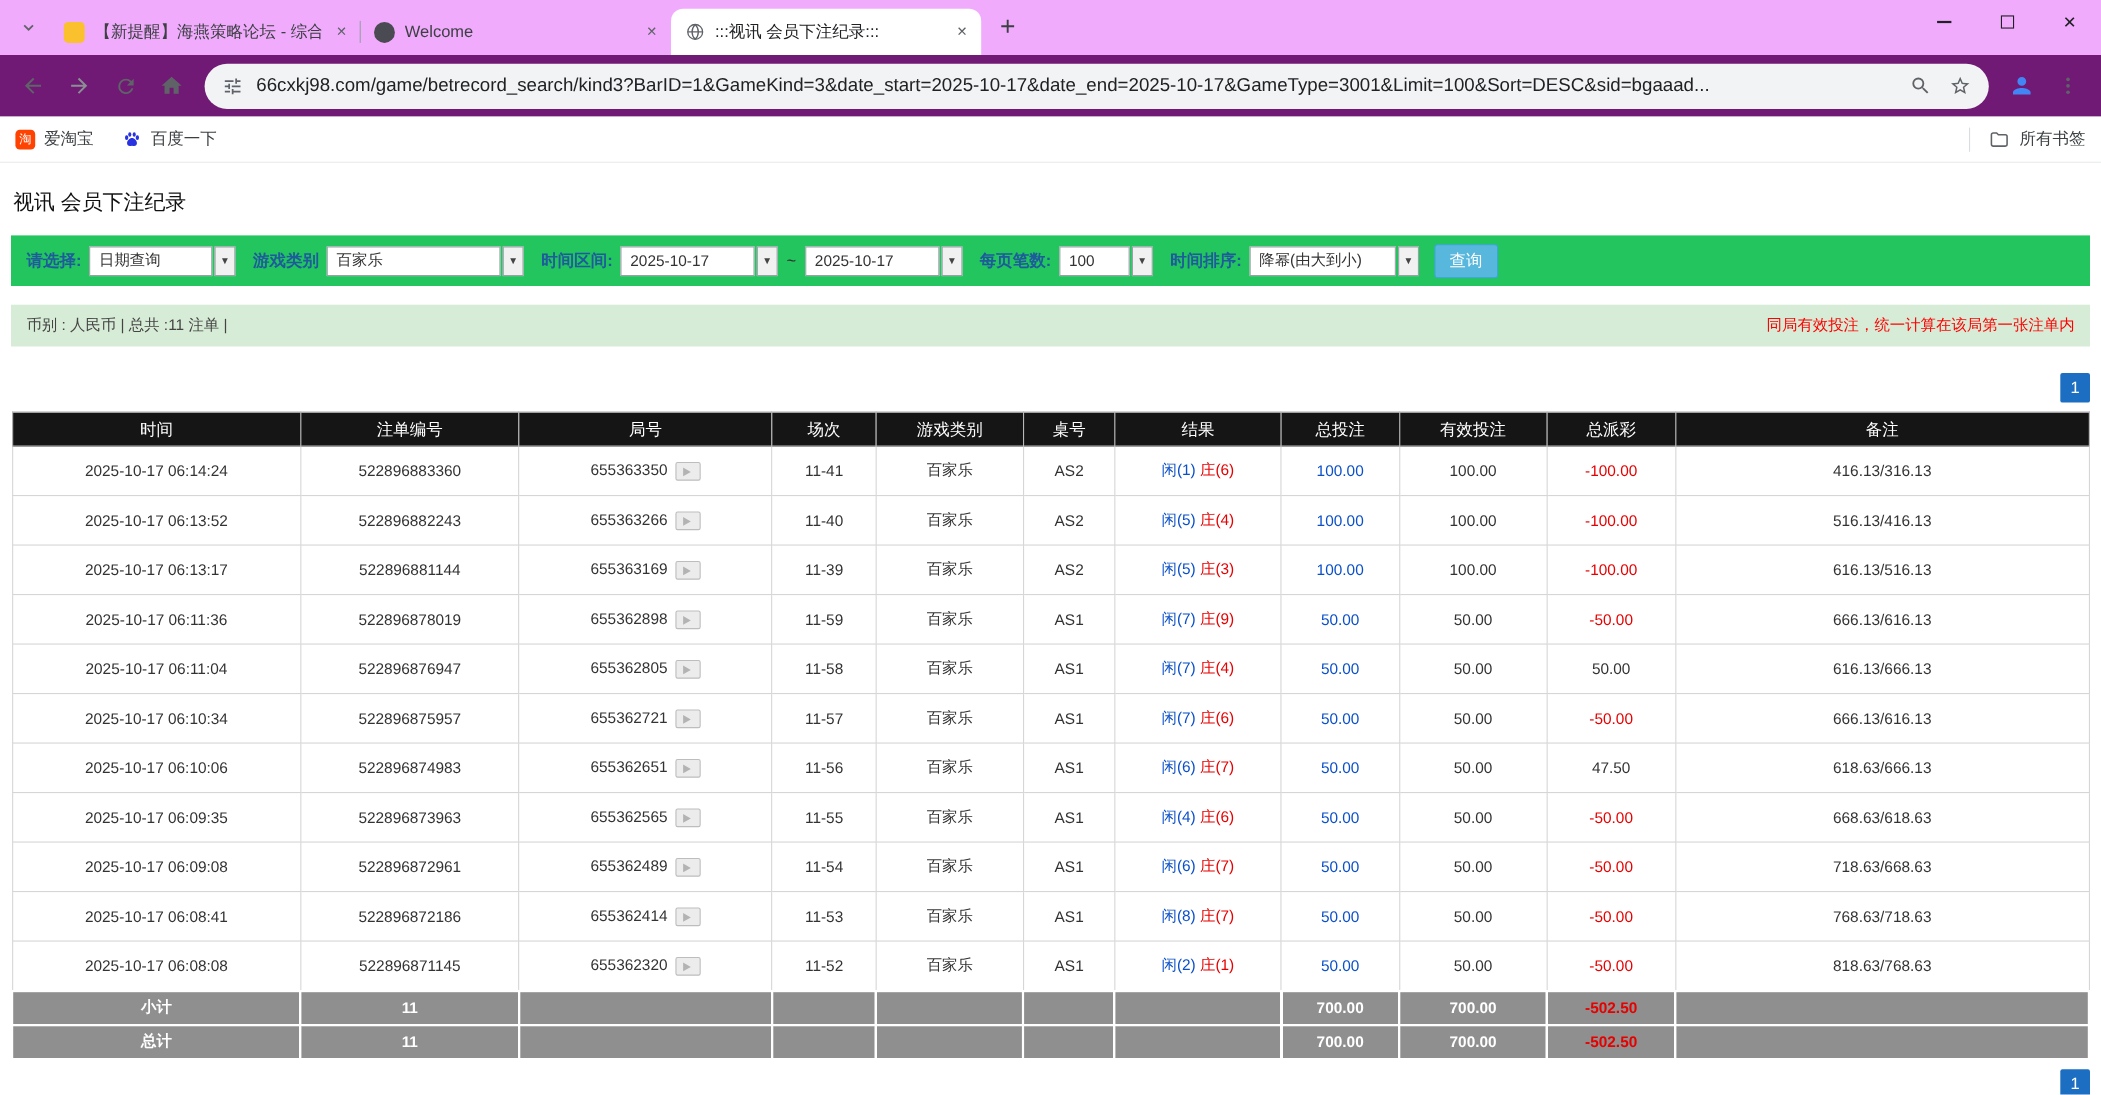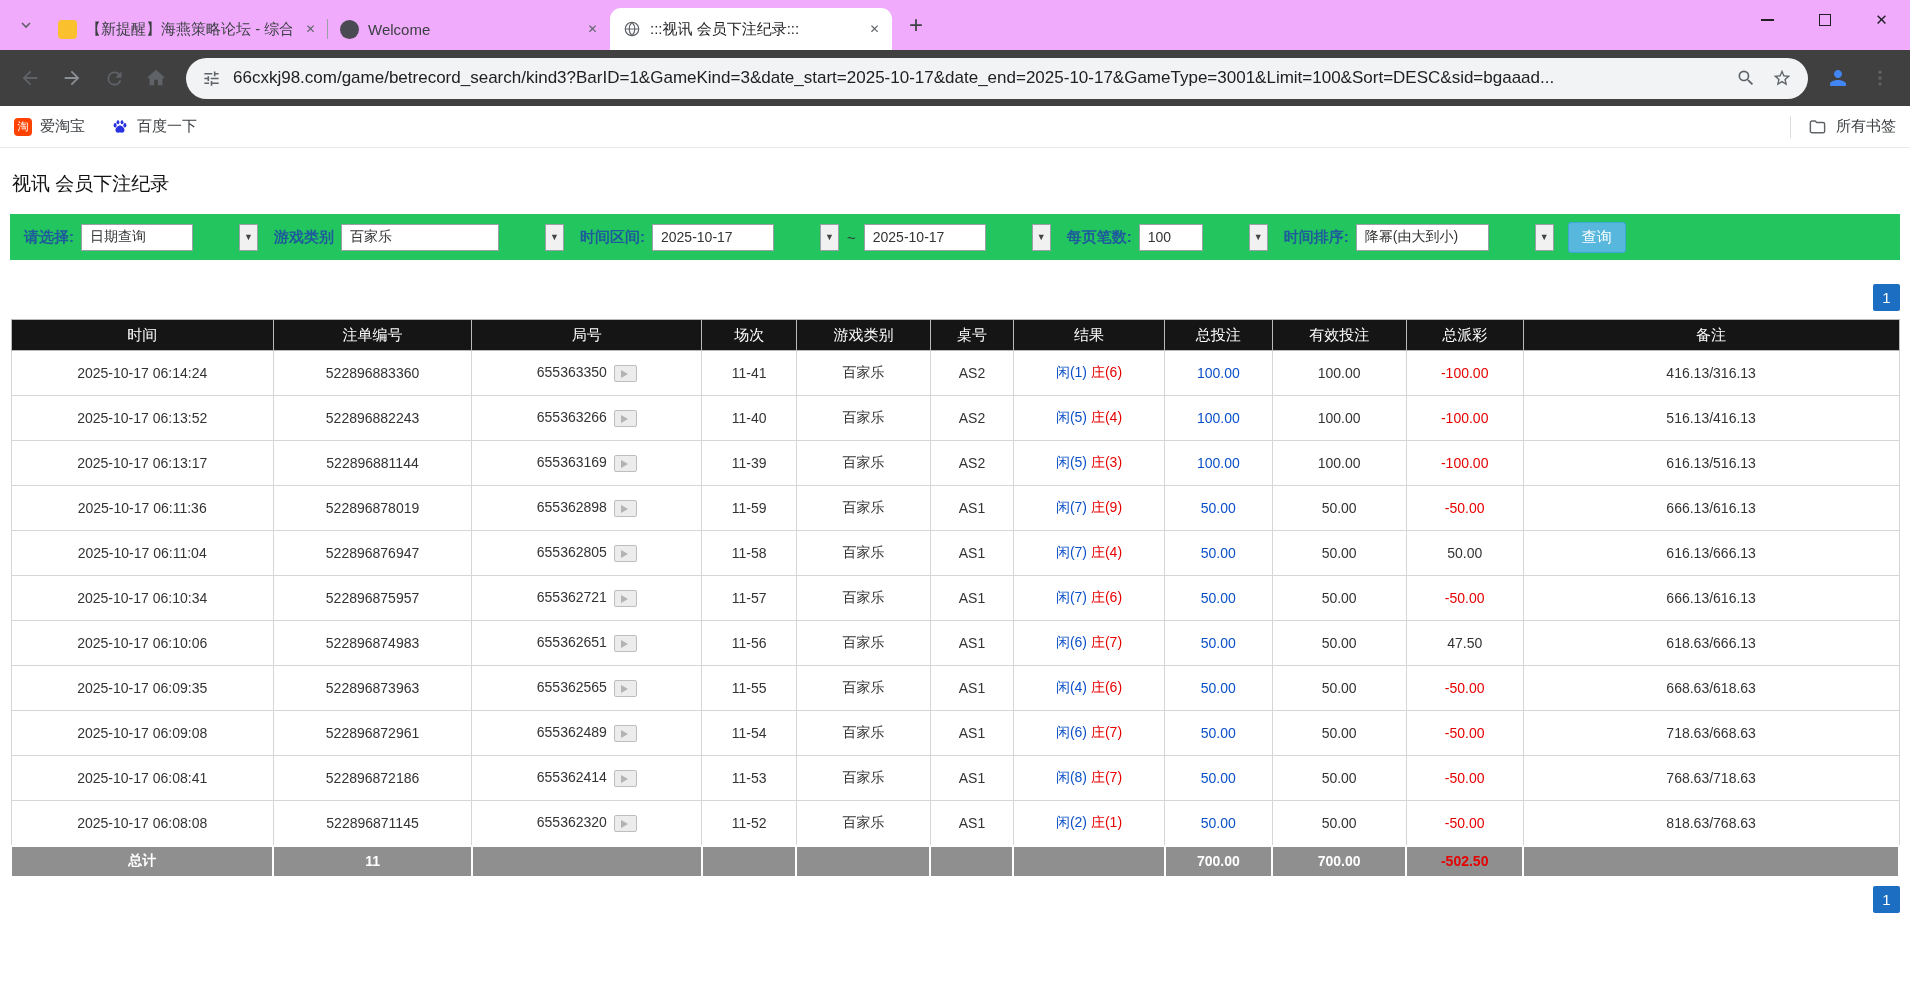--- a/index.html
+++ b/index.html
@@ -16,41 +16,41 @@
   .fav-forum { background:#fbc02d; border-radius:4px; }
   .fav-dark  { background:#4a4a52; border-radius:50%; }
   .tab-title { flex:1; white-space:nowrap; overflow:hidden; }
   .tab-close { width:19px; height:19px; border-radius:50%; display:flex; align-items:center; justify-content:center; font-size:12px; color:#5f6368; flex:none; }
   .new-tab { width:32px; height:32px; align-self:center; margin-left:8px; display:flex; align-items:center; justify-content:center; font-size:24px; color:#3c4043; border-radius:50%; }
   .win-controls { position:absolute; right:0; top:0; height:40px; display:flex; }
   .win-btn { width:57px; height:100%; display:flex; align-items:center; justify-content:center; color:#202124; font-size:15px; }
   .ic-min { width:13px; height:2px; background:#202124; display:block; }
   .ic-max { width:12px; height:12px; border:1.6px solid #202124; display:block; }
 
-  .toolbar { height:56px; background:#404040; display:flex; align-items:center; padding:0 10px; gap:2px; }
+  .toolbar { height:56px; background:#701a75; display:flex; align-items:center; padding:0 10px; gap:2px; }
   .nav-btn { width:40px; height:40px; border-radius:50%; display:flex; align-items:center; justify-content:center; flex:none; }
   .url-bar { flex:1; height:41px; background:#f1f3f4; border-radius:21px; display:flex; align-items:center; padding:0 16px; gap:12px; margin:0 8px; min-width:0; }
   .url-text { font-size:17px; color:#202124; white-space:nowrap; overflow:hidden; flex:1; }
   .url-icons { display:flex; gap:16px; align-items:center; flex:none; }
 
   .bookmarks-bar { height:42px; background:#fff; display:flex; align-items:center; padding:0 14px; border-bottom:1px solid #e8eaed; }
   .bookmark { display:flex; align-items:center; gap:8px; font-size:15px; color:#3c4043; margin-right:26px; }
   .bm-taobao { width:18px; height:18px; background:#ff4200; border-radius:4px; color:#fff; font-size:11px; display:flex; align-items:center; justify-content:center; }
   .bm-right { margin-left:auto; display:flex; align-items:center; gap:9px; font-size:15px; color:#3c4043; }
   .bm-divider { width:1px; height:22px; background:#dadce0; margin-right:8px; }
 
   
   .page { padding:0 10px; }
   .page-title { font-size:19px; font-weight:400; color:#111; padding:23px 0 17px 2px; }
 
   .filter-bar { background:#22c55e; height:46px; display:flex; align-items:center; padding:0 14px; font-size:15px; }
   .f-label { color:#1e5a9c; font-weight:bold; margin:0 7px 0 16px; white-space:nowrap; }
   .f-label.first { margin-left:0; }
   .f-tilde { color:#333; margin:0 8px; }
-  .combo { display:inline-flex; height:27px;gap:44px; }
+  .combo { display:inline-flex; height:27px; }
   .combo-val { background:#fff; border:1px solid #9aa0a6; padding:0 8px; display:flex; align-items:center; font-size:14px; color:#333; white-space:nowrap; }
   .combo-btn { width:19px; border:1px solid #9aa0a6; background:#f1f1f1; display:flex; align-items:center; justify-content:center; font-size:9px; color:#444; margin-left:2px; }
   .w-query { width:112px; } .w-game { width:158px; } .w-date { width:122px; } .w-per { width:64px; } .w-sort { width:133px; }
   .search-btn { margin-left:14px; background:#57b7dc; color:#fff; border:1px solid #3ba7d2; border-radius:3px; font-size:15px; padding:5px 13px; cursor:pointer; }
 
   .info-bar { background:#d7ecd7; height:38px; margin-top:17px; display:flex; align-items:center; justify-content:space-between; padding:0 14px; font-size:14px; color:#444; }
   .info-right { color:#f00; }
 
   .pager { display:flex; justify-content:flex-end; }
   .pager.top { margin:24px 0 8px; }
@@ -227,20 +227,24 @@
 
     <span class="f-label">时间排序:</span>
     <span class="combo">
       <span class="combo-val w-sort">降幂(由大到小)</span>
       <span class="combo-btn">▼</span>
     </span>
 
     <button class="search-btn">查询</button>
   </div>
 
+  <div class="info-bar">
+    <span class="info-left">币别 : 人民币 | 总共 :11 注单 |</span>
+    <span class="info-right">同局有效投注，统一计算在该局第一张注单内</span>
+  </div>
 
   <div class="pager top">
     <span class="page-num">1</span>
   </div>
 
   <table class="records">
     <colgroup>
       <col style="width:13.9%">
         <col style="width:10.5%">
         <col style="width:12.2%">
@@ -418,31 +422,44 @@
     <td class="c-table">AS1</td>
     <td class="c-result"><span class="res-player blue">闲(2)</span> <span class="res-banker red">庄(1)</span></td>
     <td class="c-totalbet"><span class="amt">50.00</span></td>
     <td class="c-validbet">50.00</td>
     <td class="c-payout neg">-50.00</td>
     <td class="c-note">818.63/768.63</td>
   </tr>
 </tbody>
     <tbody>
       <tr class="summary">
-        <td>总计</td>
+        <td>小计</td>
         <td>11</td>
         <td></td>
         <td></td>
         <td></td>
         <td></td>
         <td></td>
         <td>700.00</td>
         <td>700.00</td>
         <td class="neg">-502.50</td>
         <td></td>
       </tr>
+      <tr class="summary">
+        <td>总计</td>
+        <td>11</td>
+        <td></td>
+        <td></td>
+        <td></td>
+        <td></td>
+        <td></td>
+        <td>700.00</td>
+        <td>700.00</td>
+        <td class="neg">-502.50</td>
+        <td></td>
+      </tr>
     </tbody>
   </table>
 
   <div class="pager bottom">
     <span class="page-num">1</span>
   </div>
 </div>
 
 </body></html>

